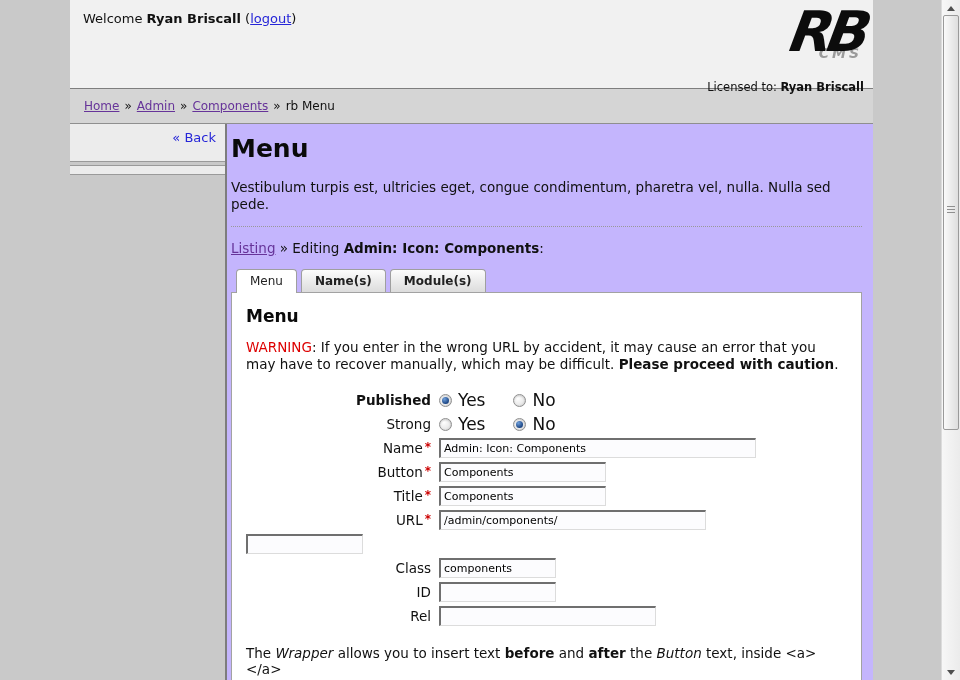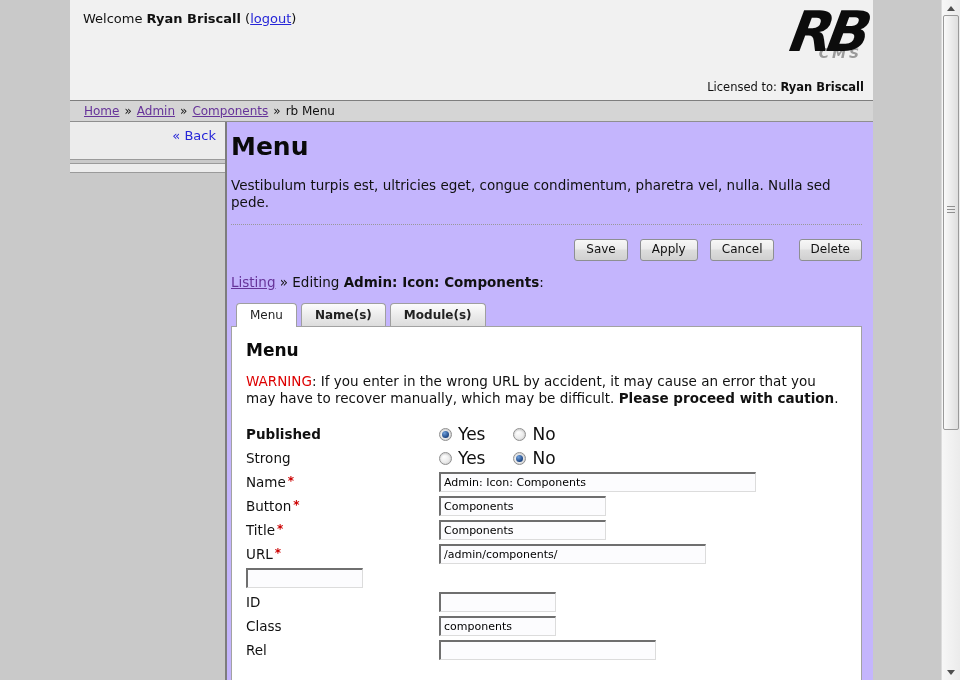--- a/index.html
+++ b/index.html
@@ -2,34 +2,34 @@
 <html><head>
 <meta charset="utf-8">
 <style>
   * { margin:0; padding:0; box-sizing:border-box; }
   html,body { width:960px; height:680px; overflow:hidden;
     font-family:"DejaVu Sans","Liberation Sans",sans-serif; background:#c9c9c9; }
 
   .page { position:absolute; left:70px; top:0; width:803px; }
 
   
-  .header { position:relative; height:100px; background:#f1f1f1;padding-left:12px; }
+  .header { position:relative; height:88px; background:#f1f1f1;padding-left:12px; }
   .welcome { position:absolute; left:13px; top:11px; font-size:13px; color:#111; }
   .welcome b { font-weight:bold; }
   .link-blue { color:#2626d8; text-decoration:underline; cursor:pointer; }
   .logo { position:absolute; top:2px; right:8px; width:130px; text-align:right; }
   .logo-rb { font-size:56px; font-weight:900; font-style:italic; letter-spacing:-6px;
     line-height:60px; transform:skewX(-10deg); color:#0c0c0c; }
   .logo-cms { font-size:14px; font-weight:bold; font-style:italic; color:#9b9b9b;
     letter-spacing:3px; margin-top:-17px; padding-right:3px; }
   .licensed { position:absolute; right:9px; top:80px; font-size:11.5px; color:#111; }
   .licensed b { font-weight:bold; }
 
   
-  .crumbbar { height:22px; background:#d5d5d5; border-top:1px solid #7e7e7e;
+  .crumbbar { height:36px; background:#d5d5d5; border-top:1px solid #7e7e7e;
     border-bottom:1px solid #8f8f8f; font-size:12px; color:#111;
     padding-left:14px; display:flex; align-items:center; gap:5px; }
   .crumb-link { color:#663399; text-decoration:underline; cursor:pointer; }
 
   
   .content-row { display:flex; height:558px; overflow:hidden; }
   .sidebar { width:155px; flex:0 0 155px; }
   .backbox { height:38px; background:#ececec; border-bottom:1px solid #9a9a9a;
     text-align:right; padding:6px 9px 0 0; font-size:13px; }
   .emptybox { height:10px; background:#ececec; margin-top:3px;
@@ -57,21 +57,21 @@
   .tab.active { background:#fff; font-weight:normal; padding-bottom:5px; margin-bottom:-1px; }
 
   .panel { border:1px solid #a2a2a2; background:#fff; margin-top:0;
     padding:13px 14px 18px; position:relative; z-index:1; }
   h2.paneltitle { font-size:17px; font-weight:bold; color:#0a0a0a; }
   .warning { margin-top:13px; font-size:13.5px; line-height:17px; color:#111; padding-right:4px; }
   .warn-label { color:#dd0000; font-weight:normal; }
 
   .form { margin-top:15px; }
   .frow { display:flex; align-items:center; height:24px; }
-  .lbl { width:193px; flex:0 0 193px; padding-right:2px;
+  .lbl { width:193px; flex:0 0 193px; text-align:right; padding-right:8px;
     font-size:13.5px; color:#111; }
   .lbl.bold { font-weight:bold; }
   .req { color:#cc0000; font-weight:bold; font-size:12px; vertical-align:2px; margin-left:2px; }
 
   .radio { width:13px; height:13px; border-radius:50%; display:inline-block;
     border:1px solid #8f8f8f; vertical-align:-2px;
     background:radial-gradient(circle at 35% 30%, #ffffff, #ececec 55%, #cccccc);
     box-shadow:inset 0 1px 2px rgba(0,0,0,0.18); cursor:pointer; }
   .radio.checked::after { content:""; display:block; width:7px; height:7px; border-radius:50%;
     margin:2px auto; background:radial-gradient(circle at 35% 30%, #6fa0dc, #173f7d 75%); }
@@ -135,26 +135,20 @@
         <span class="link-blue" style="text-decoration:none;">« Back</span>
       </div>
       <div class="emptybox"></div>
     </div>
 
     <div class="main">
       <h1 class="pagetitle">Menu</h1>
       <p class="intro">Vestibulum turpis est, ultricies eget, congue condimentum, pharetra vel, nulla. Nulla sed pede.</p>
       <hr class="dotted">
 
-      <div class="toolbar">
-        <button class="btn">Save</button>
-        <button class="btn">Apply</button>
-        <button class="btn">Cancel</button>
-        <button class="btn gap">Delete</button>
-      </div>
 
       <div class="editing"><span class="crumb-link">Listing</span><span> » </span><span>Editing </span><b>Admin: Icon: Components</b><span>:</span></div>
 
       <div class="tabs">
         <div class="tab active">Menu</div>
         <div class="tab">Name(s)</div>
         <div class="tab">Module(s)</div>
       </div>
 
       <div class="panel">
@@ -200,27 +194,27 @@
           <div class="frow">
             <div class="lbl"><span>URL</span><span class="req">*</span></div>
             <input class="tin w267" value="/admin/components/" style="">
           </div>
 
           <div class="frow">
             <input class="tin w117" value="" style="">
           </div>
 
           <div class="frow">
+            <div class="lbl">Class</div>
+            <input class="tin w117" value="components" style="">
+          </div>
+
+          <div class="frow">
             <div class="lbl">ID</div>
             <input class="tin w117" value="" style="">
-          </div>
-
-          <div class="frow">
-            <div class="lbl">Class</div>
-            <input class="tin w117" value="components" style="">
           </div>
 
           <div class="frow">
             <div class="lbl">Rel</div>
             <input class="tin w217" value="" style="">
           </div>
 
         </div>
 
         <p class="note"><span>The </span><i>Wrapper</i><span> allows you to insert text </span><b>before</b><span> and </span><b>after</b><span> the </span><i>Button</i><span> text, inside </span><span>&lt;a&gt;&lt;/a&gt;</span></p>

